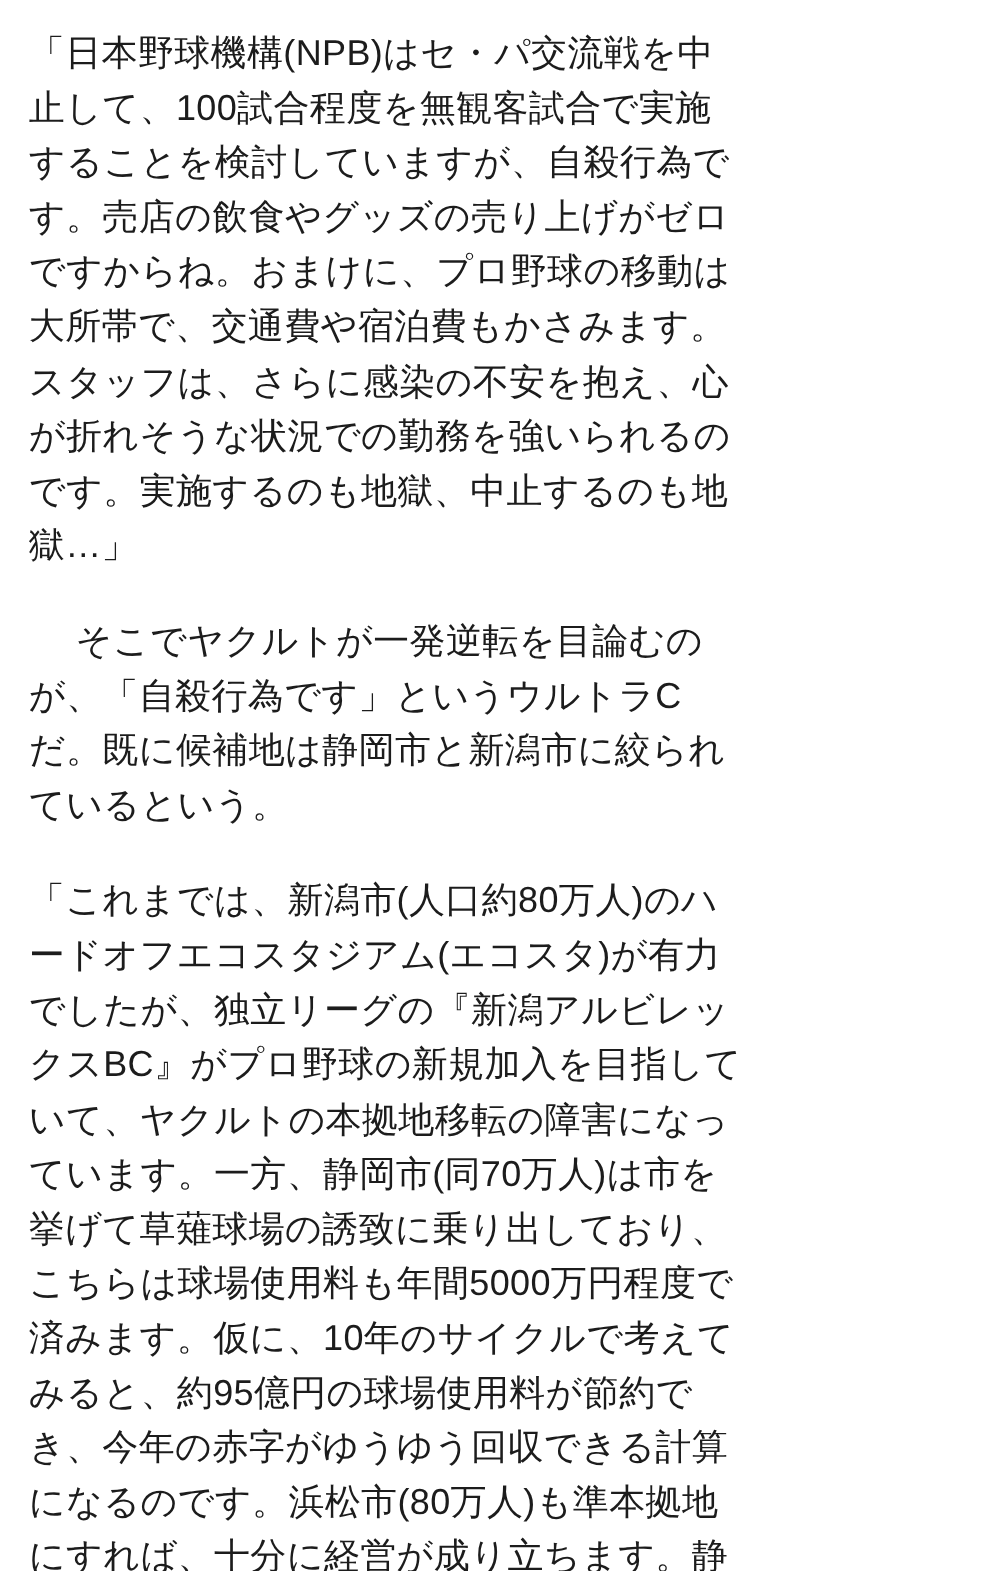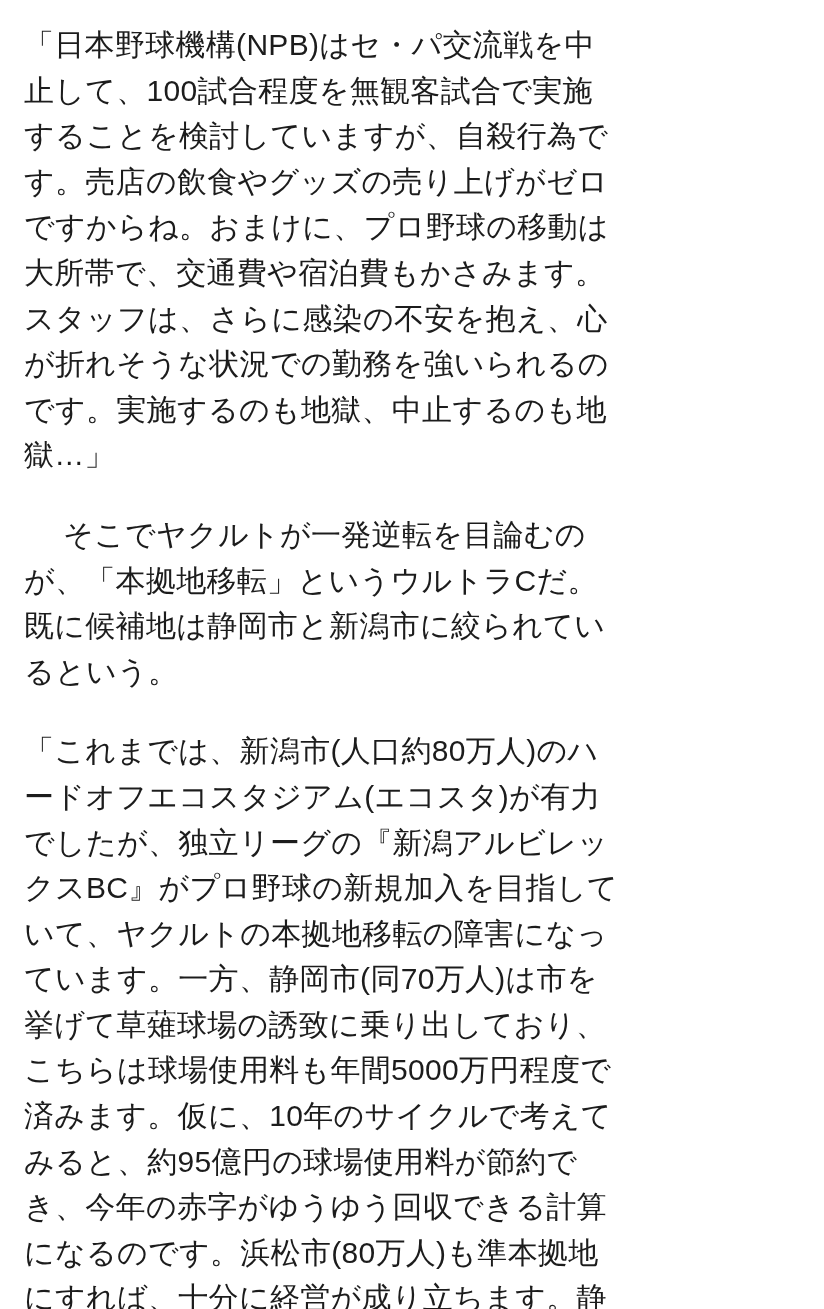--- a/index.html
+++ b/index.html
@@ -33,15 +33,15 @@
   }
   .indent {
     text-indent: 1.3em;
   }
 </style>
 </head>
 <body>
 
 <div class="article">
   <p class="para">「日本野球機構(NPB)はセ・パ交流戦を中止して、100試合程度を無観客試合で実施することを検討していますが、自殺行為です。売店の飲食やグッズの売り上げがゼロですからね。おまけに、プロ野球の移動は大所帯で、交通費や宿泊費もかさみます。スタッフは、さらに感染の不安を抱え、心が折れそうな状況での勤務を強いられるのです。実施するのも地獄、中止するのも地獄…」</p>
-  <p class="para indent">そこでヤクルトが一発逆転を目論むのが、「本拠地移転」というウルトラCだ。既に候補地は静岡市と新潟市に絞られているという。</p>
+  <p class="para indent">そこでヤクルトが一発逆転を目論むのが、「自殺行為です」というウルトラCだ。既に候補地は静岡市と新潟市に絞られているという。</p>
   <p class="para">「これまでは、新潟市(人口約80万人)のハードオフエコスタジアム(エコスタ)が有力でしたが、独立リーグの『新潟アルビレックスBC』がプロ野球の新規加入を目指していて、ヤクルトの本拠地移転の障害になっています。一方、静岡市(同70万人)は市を挙げて草薙球場の誘致に乗り出しており、こちらは球場使用料も年間5000万円程度で済みます。仮に、10年のサイクルで考えてみると、約95億円の球場使用料が節約でき、今年の赤字がゆうゆう回収できる計算になるのです。浜松市(80万人)も準本拠地にすれば、十分に経営が成り立ちます。静岡・裾野市にはヤクルトの本社工場もあるし、本社サイドも乗り気です」(静岡のテレビ局局員)</p>
 </div>
 
 </body></html>

